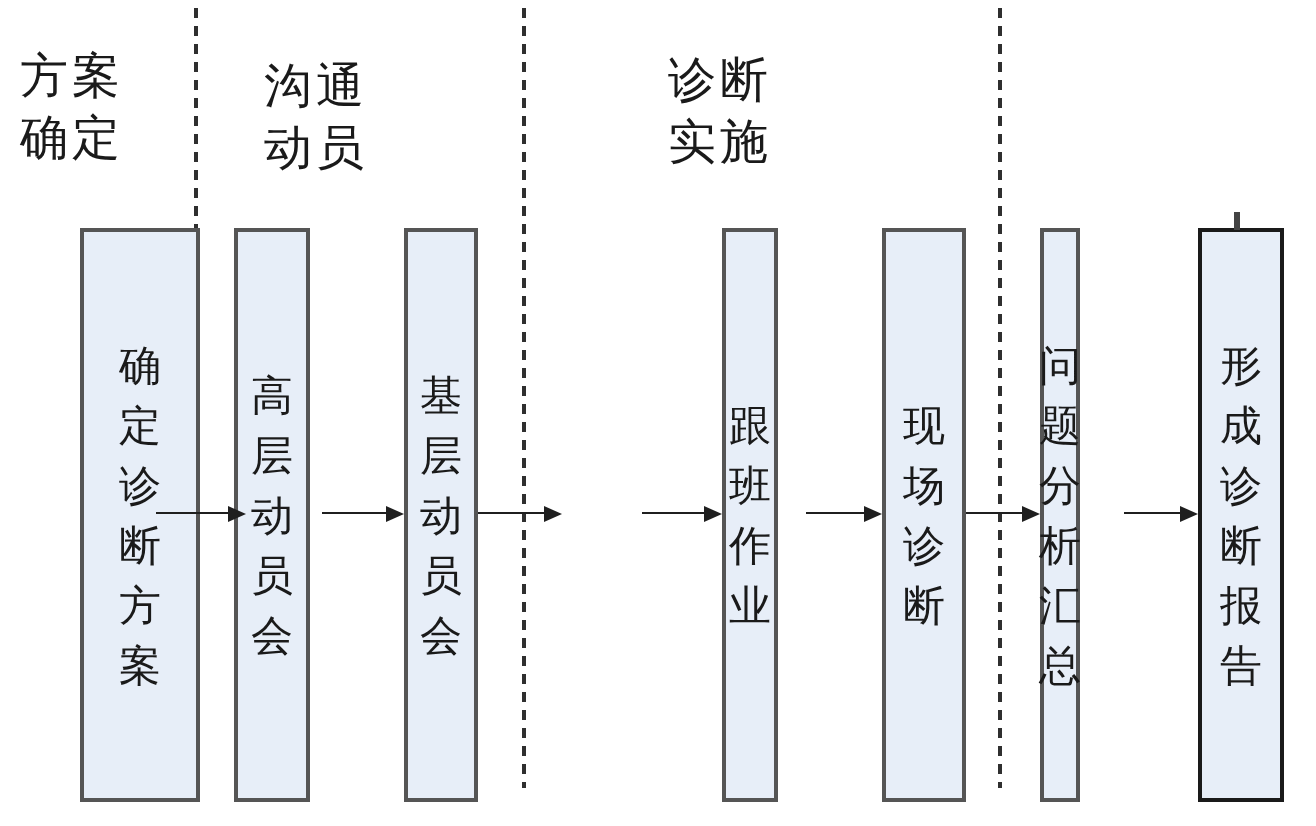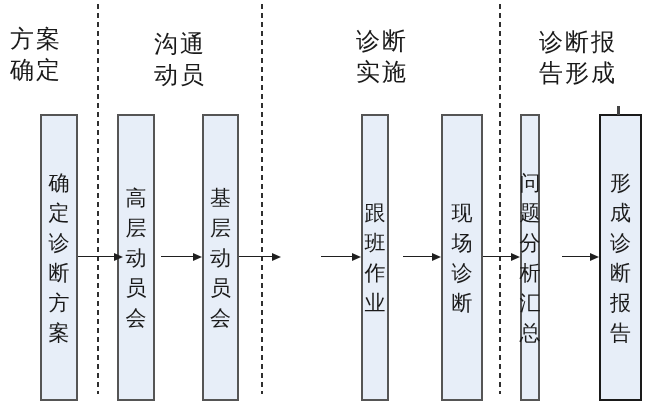--- a/index.html
+++ b/index.html
@@ -12,21 +12,21 @@
   }
   .divider{
     position:absolute;top:4px;height:390px;width:2px;
     background:repeating-linear-gradient(to bottom,
       var(--divider,#2f2f2f) 0px, var(--divider,#2f2f2f) 5px,
       transparent 5px, transparent 9px);
   }
   .phase-header{
     position:absolute;
     font-size:24px;line-height:31px;letter-spacing:2px;
-    white-space:pre-line;text-align:center;
+    white-space:pre-line;text-align:left;
   }
   .phase-header.left{text-align:left;}
   .box{
     position:absolute;top:114px;height:287px;box-sizing:border-box;
     background:var(--box-fill,#e7eef8);
     border:2px solid var(--box-border,#555555);
     display:flex;align-items:center;justify-content:center;
   }
   .box.emphasis{border:2.5px solid var(--emphasis-box-border,#1a1a1a);}
   .vtext{
@@ -55,24 +55,22 @@
   <div class="divider" style="left:97px"></div>
   <div class="divider" style="left:261px"></div>
   <div class="divider" style="left:499px"></div>
 
   <div class="phase-header left" style="left:10px;top:24px;width:80px">方案
 确定</div>
   <div class="phase-header" style="left:132px;top:29px;width:96px">沟通
 动员</div>
   <div class="phase-header" style="left:334px;top:26px;width:96px">诊断
 实施</div>
-  <div class="phase-header" style="left:522px;top:27px;width:112px">诊断报
-告形成</div>
 
-  <div class="box" style="left:40px;width:38px">
+  <div class="box" style="left:40px;width:60px">
     <span class="vtext">确定诊断方案</span>
   </div>
   <div class="box" style="left:117px;width:38px">
     <span class="vtext">高层动员会</span>
   </div>
   <div class="box" style="left:202px;width:37px">
     <span class="vtext">基层动员会</span>
   </div>
   <div class="box" style="left:361px;width:28px">
     <span class="vtext">跟班作业</span>

